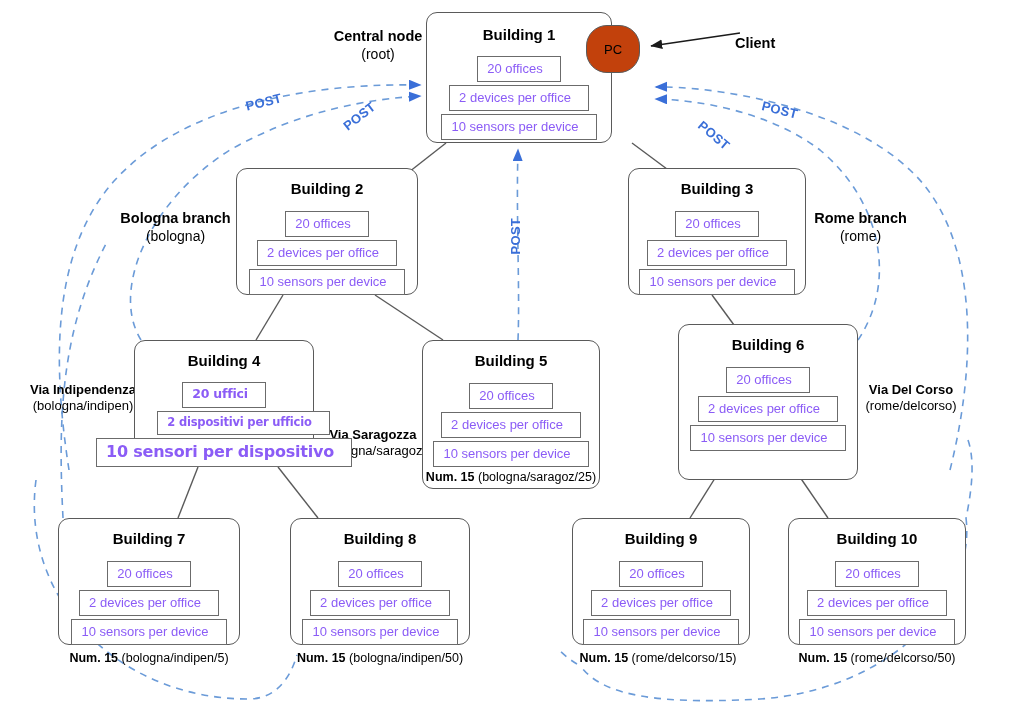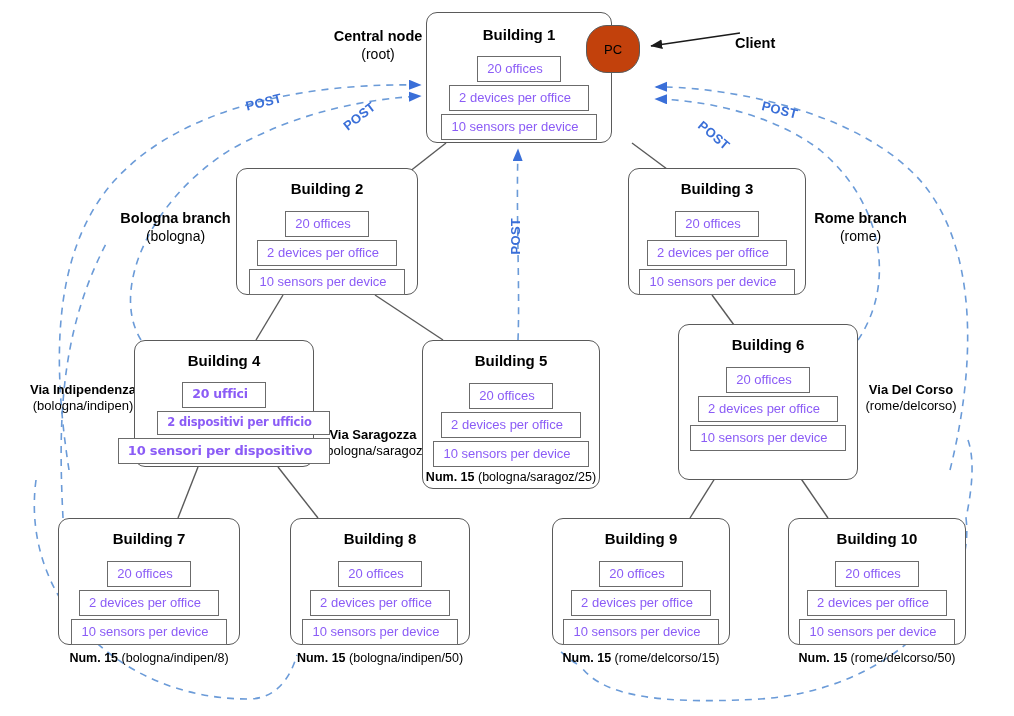--- a/index.html
+++ b/index.html
@@ -64,21 +64,21 @@
   .row + .row { margin-top: 3px; }
 
   
   .building.it .row {
     font-family: "DejaVu Sans", sans-serif;
     font-weight: bold;
     letter-spacing: -0.2px;
   }
   .building.it .row.r1 { font-size: 12.5px; }
   .building.it .row.r2 { font-size: 11.5px; margin-left: 39px; }
-  .building.it .row.r3 { font-size: 13px; }
+  .building.it .row.r3 { font-size: 16px; }
 
   
   .pc-box {
     position: absolute;
     box-sizing: border-box;
     border: 1.4px solid #5a5a5a;
     border-radius: 21px;
     background: #c2410c;
     display: flex;
     align-items: center;
@@ -290,45 +290,45 @@
   <div class="building" style="left:58px; top:518px; width:182px; height:127px; padding-top:12px;">
     <div class="building-title">Building 7</div>
     <div class="rows" style="margin-top:15px;">
       <div class="row r1">20 offices</div>
       <div class="row r2">2 devices per office</div>
       <div class="row r3">10 sensors per device</div>
     </div>
   </div>
   <div class="caption" style="left:58px; top:652px; width:182px;">
     <b>Num. 15</b>
-    <span class="path">(bologna/indipen/8)</span>
+    <span class="path">(bologna/indipen/5)</span>
   </div>
 
   <div class="building" style="left:290px; top:518px; width:180px; height:127px; padding-top:12px;">
     <div class="building-title">Building 8</div>
     <div class="rows" style="margin-top:15px;">
       <div class="row r1">20 offices</div>
       <div class="row r2">2 devices per office</div>
       <div class="row r3">10 sensors per device</div>
     </div>
   </div>
   <div class="caption" style="left:290px; top:652px; width:180px;">
     <b>Num. 15</b>
     <span class="path">(bologna/indipen/50)</span>
   </div>
 
-  <div class="building" style="left:552px; top:518px; width:178px; height:127px; padding-top:12px;">
+  <div class="building" style="left:572px; top:518px; width:178px; height:127px; padding-top:12px;">
     <div class="building-title">Building 9</div>
     <div class="rows" style="margin-top:15px;">
       <div class="row r1">20 offices</div>
       <div class="row r2">2 devices per office</div>
       <div class="row r3">10 sensors per device</div>
     </div>
   </div>
-  <div class="caption" style="left:552px; top:652px; width:178px;">
+  <div class="caption" style="left:569px; top:652px; width:178px;">
     <b>Num. 15</b>
     <span class="path">(rome/delcorso/15)</span>
   </div>
 
   <div class="building" style="left:788px; top:518px; width:178px; height:127px; padding-top:12px;">
     <div class="building-title">Building 10</div>
     <div class="rows" style="margin-top:15px;">
       <div class="row r1">20 offices</div>
       <div class="row r2">2 devices per office</div>
       <div class="row r3">10 sensors per device</div>

